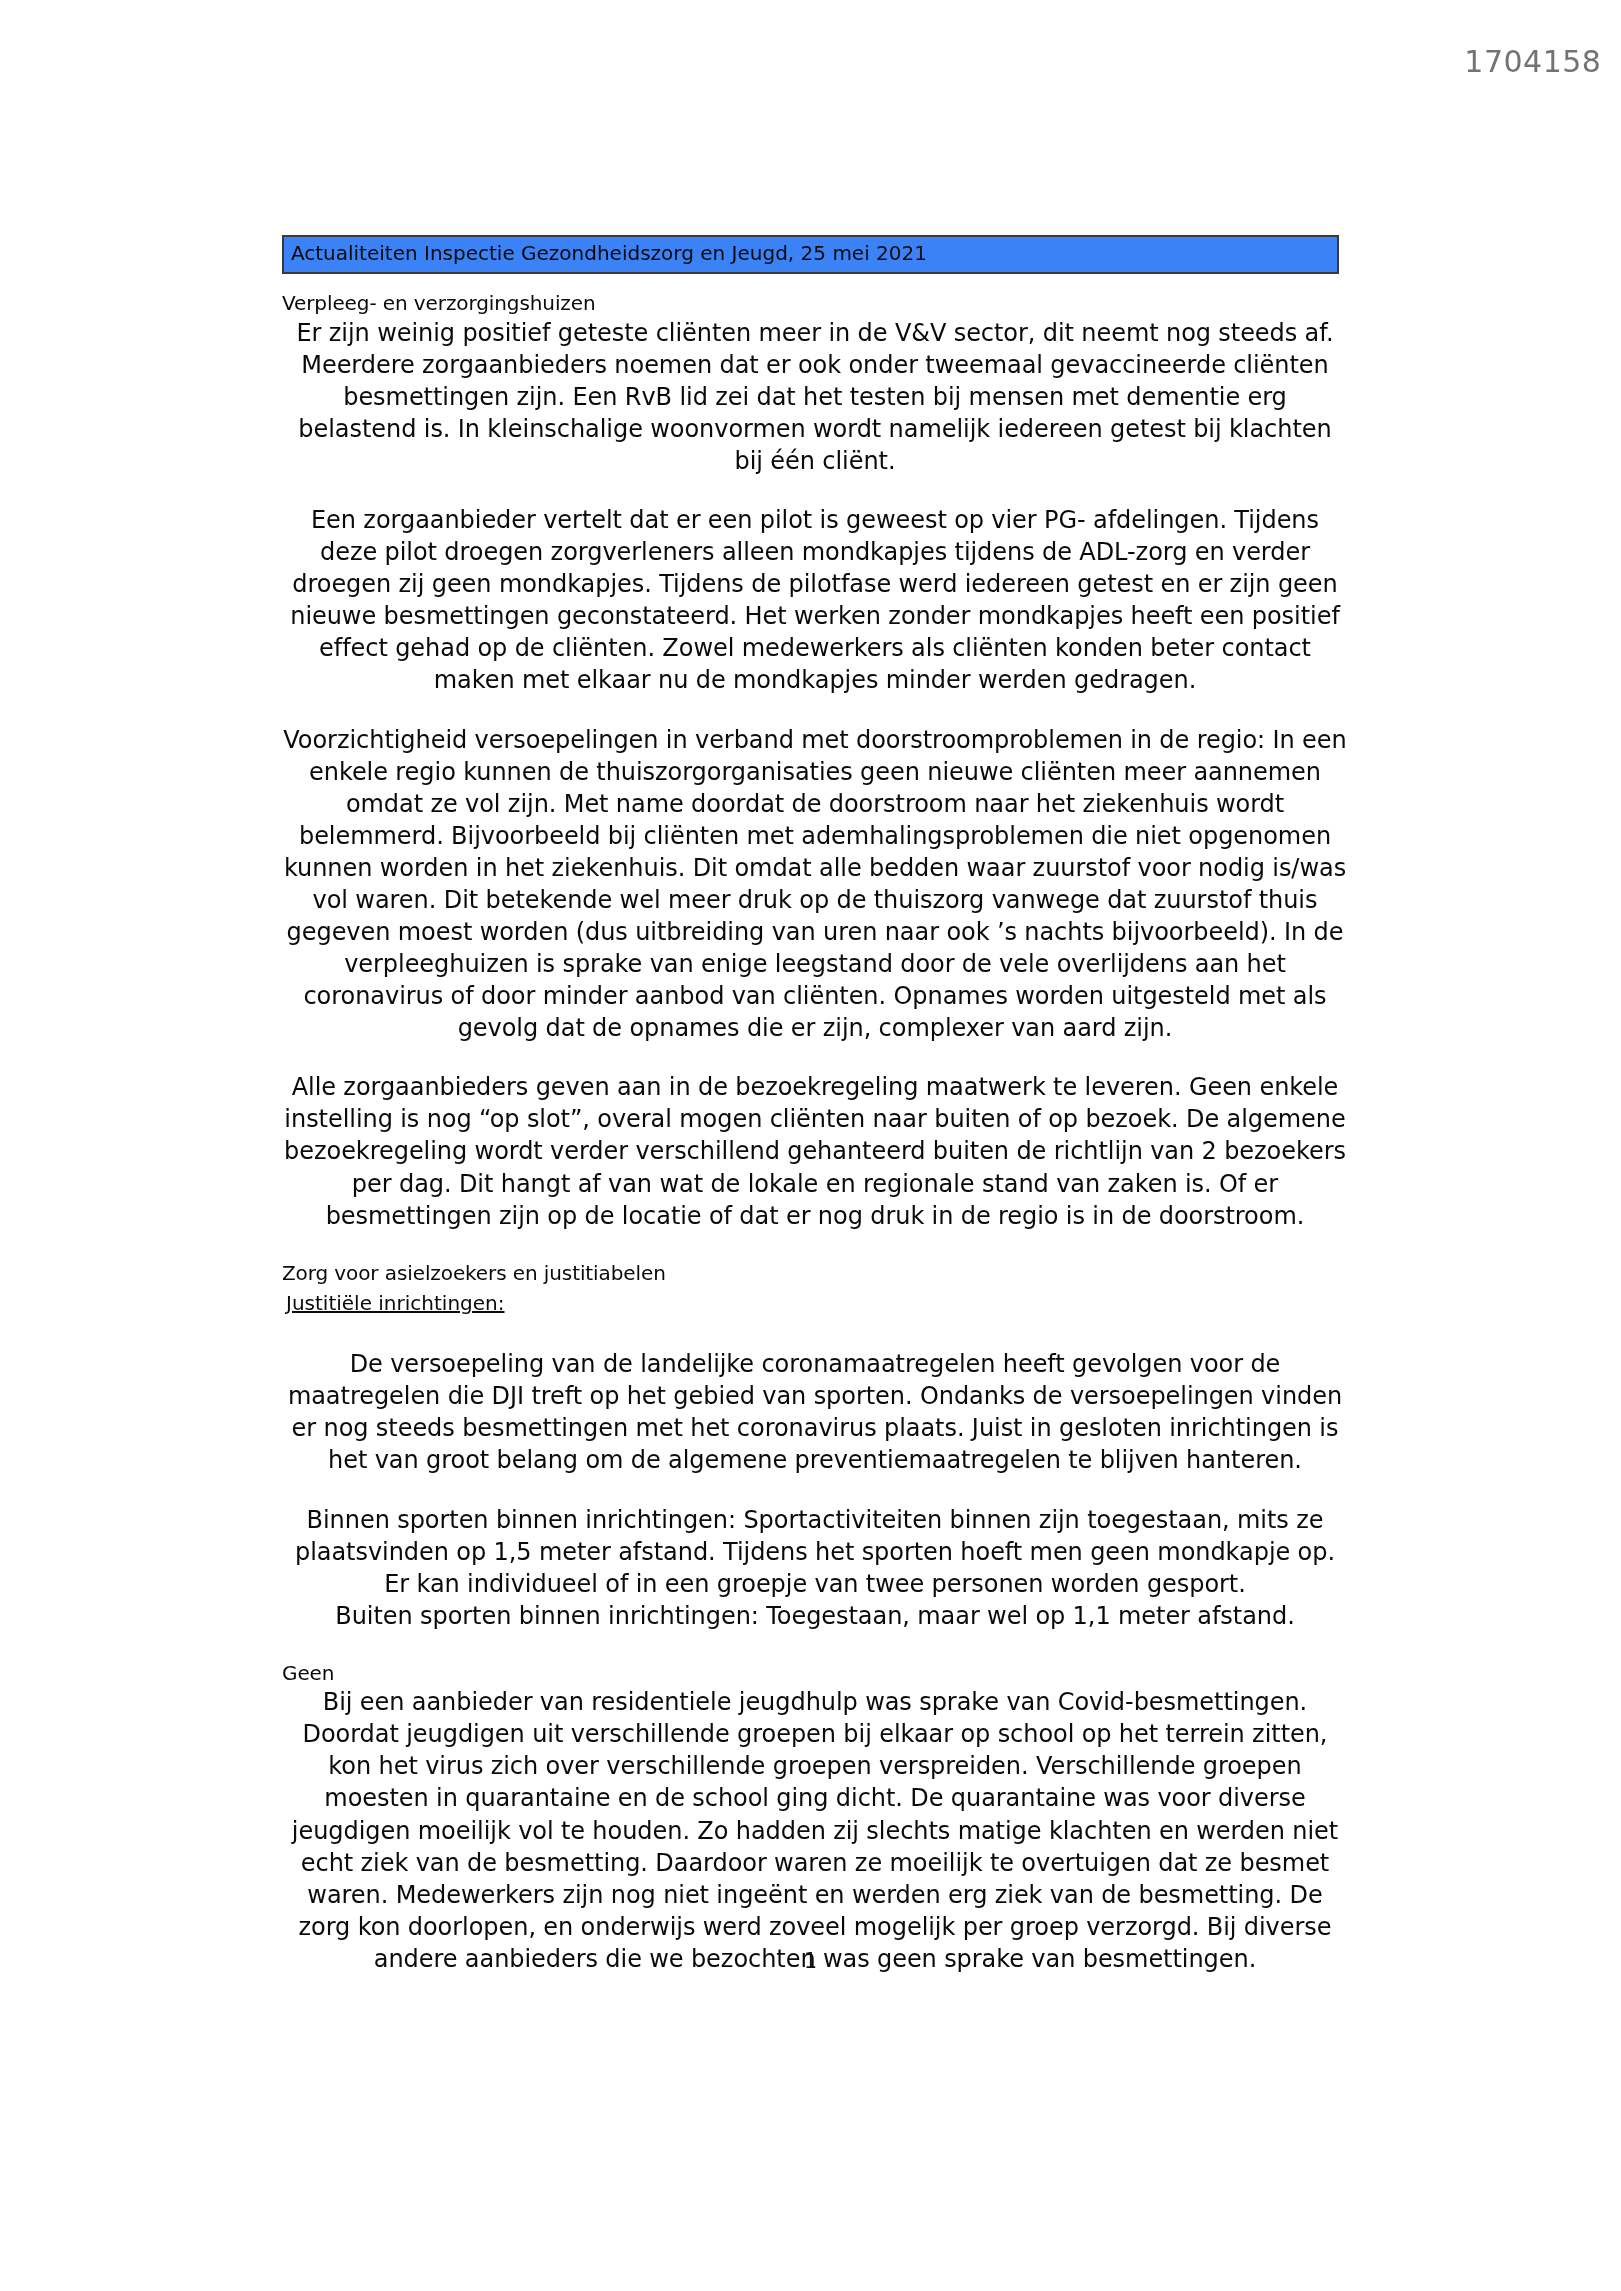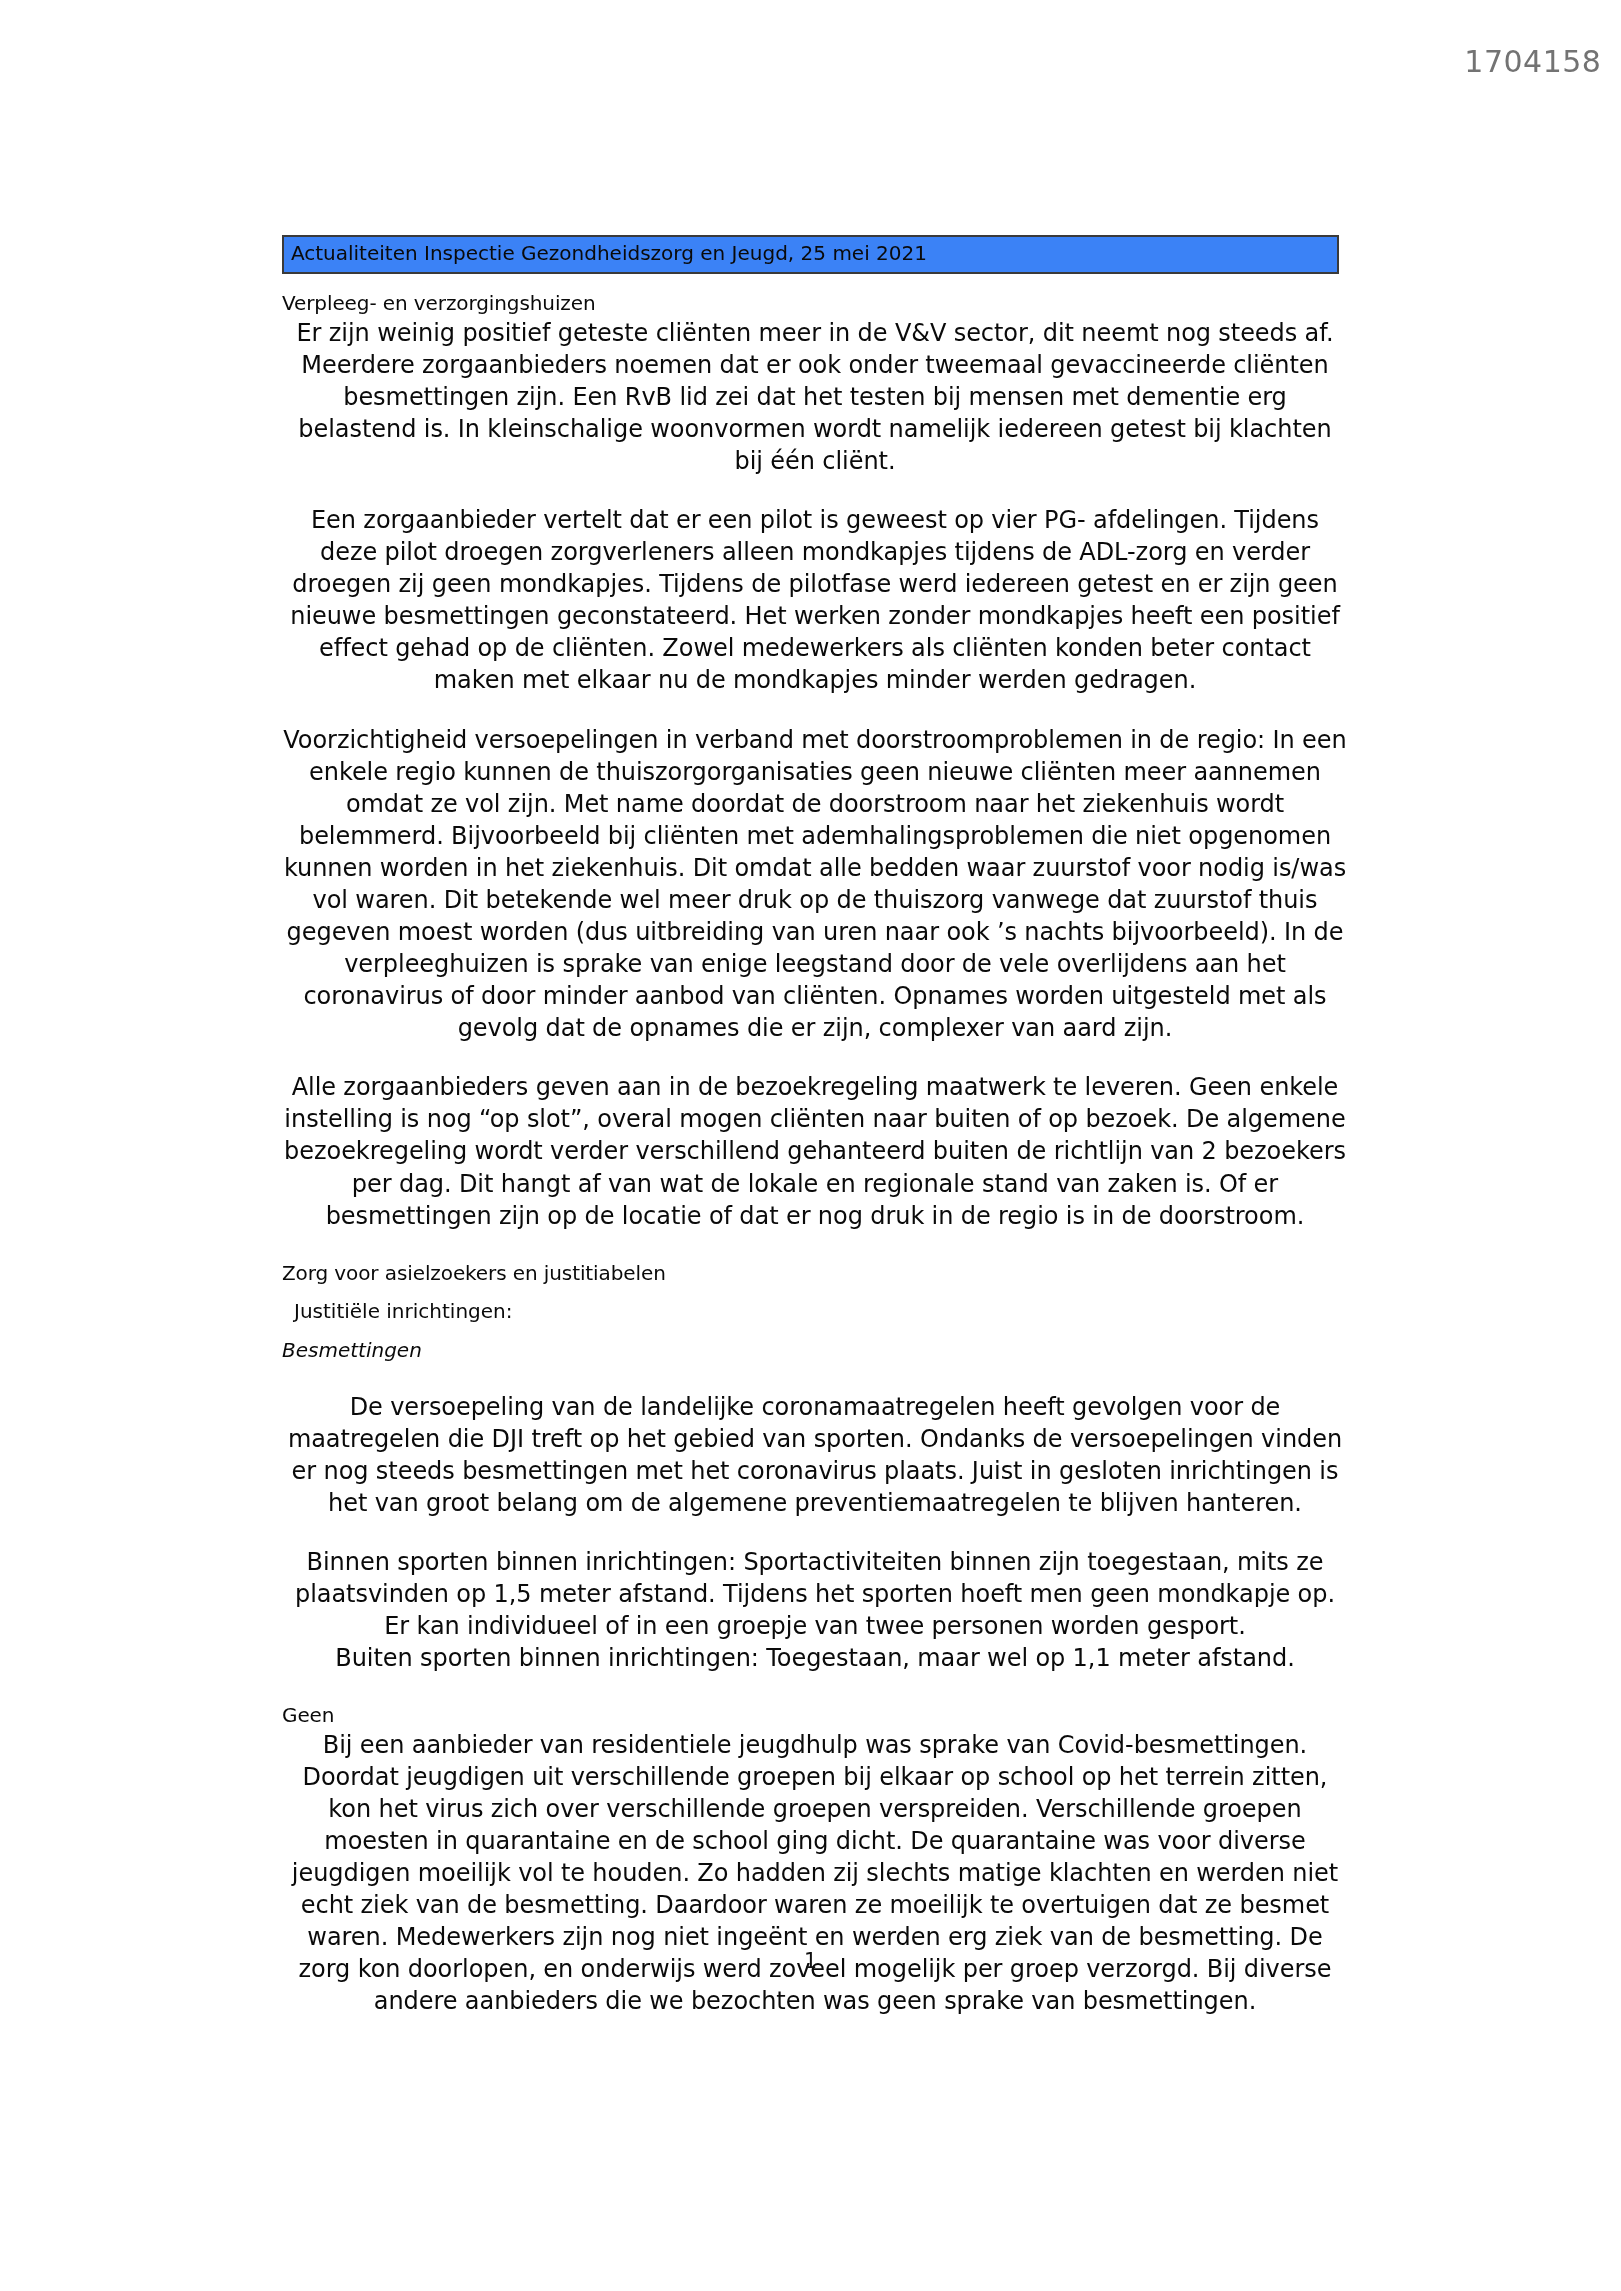--- a/index.html
+++ b/index.html
@@ -63,22 +63,23 @@
   h2.section-heading {
     font-size: 20px;
     font-weight: normal;
     margin: 0 0 0 0;
     line-height: 1.33;
     letter-spacing: -0.1px;
   }
 
   .sub-underline {
     font-size: 20px;
+    text-decoration: underline;
     line-height: 1.33;
-    margin: 12px;
+    margin: 4px;
   }
 
   .sub-italic {
     font-size: 20px;
     font-style: italic;
     line-height: 1.33;
     margin: 0;
   }
 
   p.para {
@@ -122,21 +123,20 @@
     <p class="para">Een zorgaanbieder vertelt dat er een pilot is geweest op vier PG- afdelingen. Tijdens deze pilot droegen zorgverleners alleen mondkapjes tijdens de ADL-zorg en verder droegen zij geen mondkapjes. Tijdens de pilotfase werd iedereen getest en er zijn geen nieuwe besmettingen geconstateerd. Het werken zonder mondkapjes heeft een positief effect gehad op de cliënten. Zowel medewerkers als cliënten konden beter contact maken met elkaar nu de mondkapjes minder werden gedragen.</p>
     <div class="gap-md"></div>
     <p class="para">Voorzichtigheid versoepelingen in verband met doorstroomproblemen in de regio: In een enkele regio kunnen de thuiszorgorganisaties geen nieuwe cliënten meer aannemen omdat ze vol zijn. Met name doordat de doorstroom naar het ziekenhuis wordt belemmerd. Bijvoorbeeld bij cliënten met ademhalingsproblemen die niet opgenomen kunnen worden in het ziekenhuis. Dit omdat alle bedden waar zuurstof voor nodig is/was vol waren. Dit betekende wel meer druk op de thuiszorg vanwege dat zuurstof thuis gegeven moest worden (dus uitbreiding van uren naar ook ’s nachts bijvoorbeeld). In de verpleeghuizen is sprake van enige leegstand door de vele overlijdens aan het coronavirus of door minder aanbod van cliënten. Opnames worden uitgesteld met als gevolg dat de opnames die er zijn, complexer van aard zijn.</p>
     <div class="gap-md"></div>
     <p class="para">Alle zorgaanbieders geven aan in de bezoekregeling maatwerk te leveren. Geen enkele instelling is nog “op slot”, overal mogen cliënten naar buiten of op bezoek. De algemene bezoekregeling wordt verder verschillend gehanteerd buiten de richtlijn van 2 bezoekers per dag. Dit hangt af van wat de lokale en regionale stand van zaken is. Of er besmettingen zijn op de locatie of dat er nog druk in de regio is in de doorstroom.</p>
 
     <div class="gap-lg"></div>
 
     <h2 class="section-heading">Zorg voor asielzoekers en justitiabelen</h2>
     <div class="sub-underline">Justitiële inrichtingen:</div>
-    <div class="sub-italic">Besmettingen</div>
 
     <div class="gap-md"></div>
 
     <p class="para">De versoepeling van de landelijke coronamaatregelen heeft gevolgen voor de maatregelen die DJI treft op het gebied van sporten. Ondanks de versoepelingen vinden er nog steeds besmettingen met het coronavirus plaats. Juist in gesloten inrichtingen is het van groot belang om de algemene preventiemaatregelen te blijven hanteren.</p>
 
     <div class="gap-md"></div>
 
     <p class="para">Binnen sporten binnen inrichtingen:  Sportactiviteiten binnen zijn toegestaan, mits ze plaatsvinden op 1,5 meter afstand. Tijdens het sporten hoeft men geen mondkapje op. Er kan individueel of in een groepje van twee personen worden gesport.</p>
     <p class="para">Buiten sporten binnen inrichtingen: Toegestaan, maar wel op 1,1 meter afstand.</p>
 

